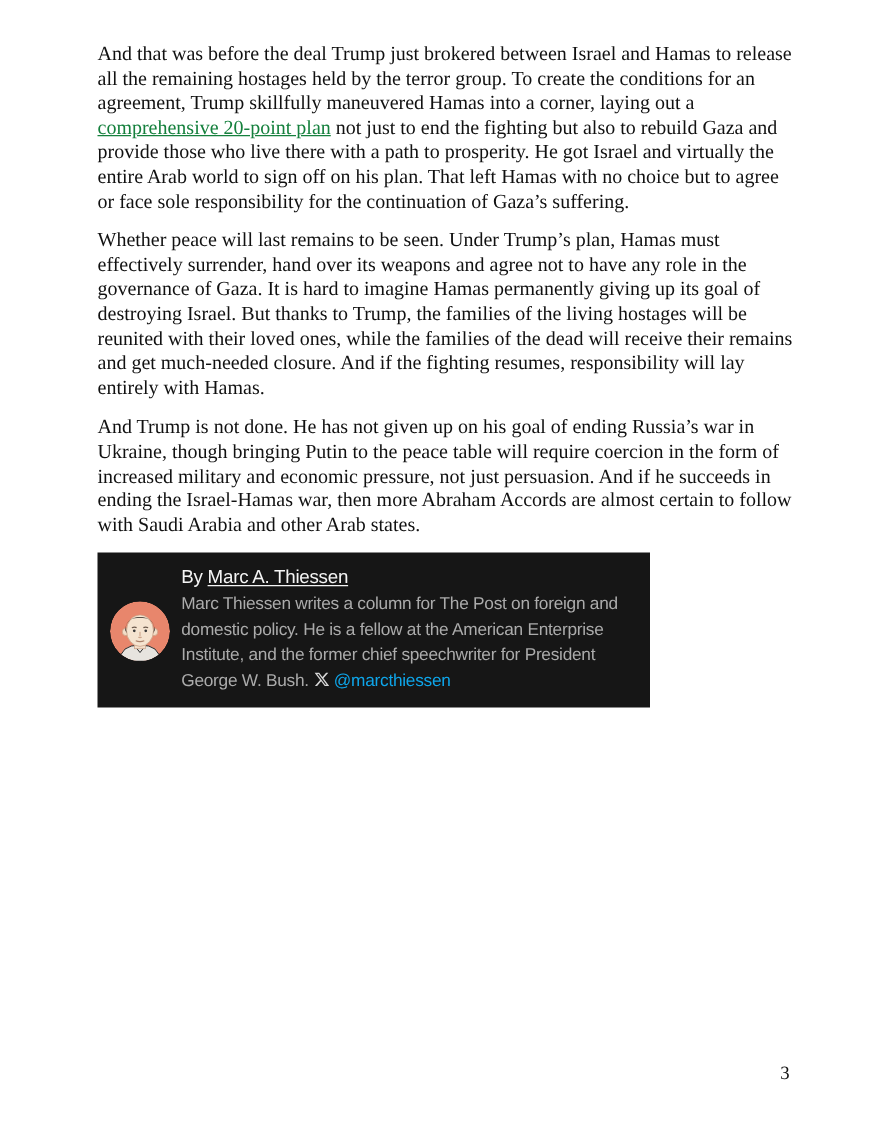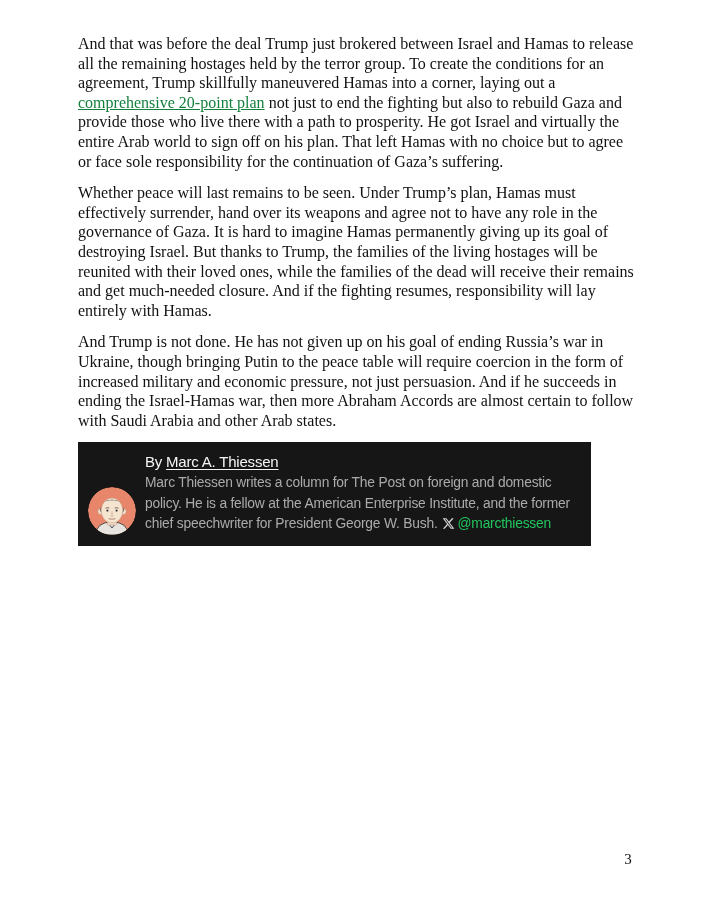--- a/index.html
+++ b/index.html
@@ -29,24 +29,24 @@
     margin: 0 0 12px 0;
     text-align: left;
   }
   .inline-link {
     color: #15803d;
     text-decoration: underline;
     cursor: pointer;
   }
   .author-box {
     margin-top: 11px;
-    width: 513px;
+    width: 442px;
     background: #161616;
     display: flex;
-    align-items: flex-end;
+    align-items: center;
     padding: 10px 14px 11px 10px;
   }
   .avatar {
     flex: 0 0 48px;
     width: 48px;
     height: 48px;
     border-radius: 50%;
     overflow: hidden;
     margin-top: 2px;
   }
@@ -74,21 +74,21 @@
     max-width: 485px;
   }
   .x-icon {
     display: inline-block;
     width: 13px;
     height: 13px;
     margin: 0 3px 0 4px;
     vertical-align: -1.5px;
   }
   .handle {
-    color: #22c55e;
+    color: #0ea5e9;
     text-decoration: none;
     cursor: pointer;
   }
   .page-number {
     position: absolute;
     left: 618px;
     top: 851px;
     width: 20px;
     text-align: center;
     font-size: 15px;

